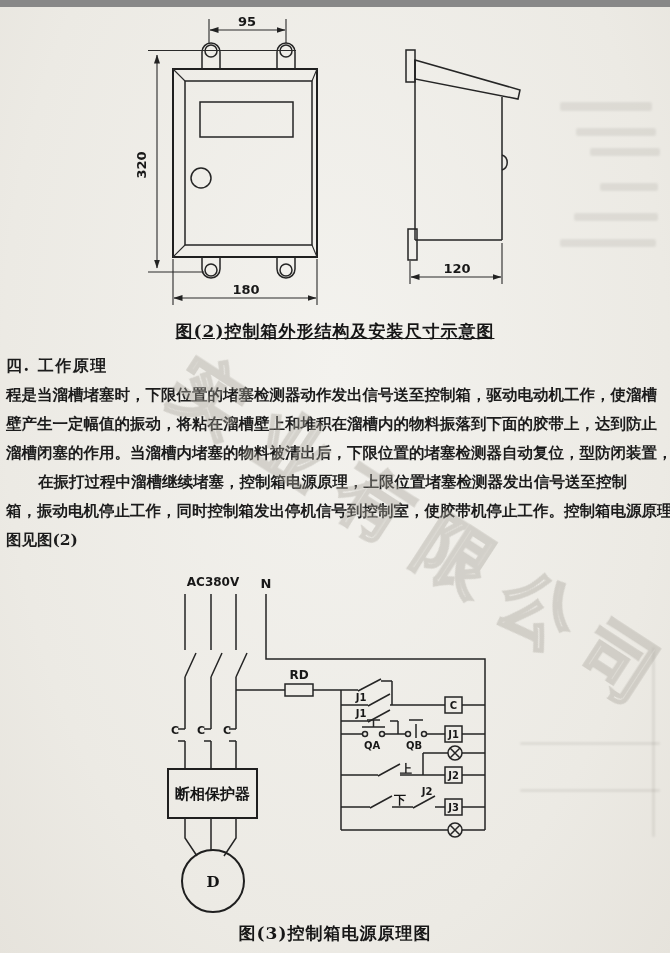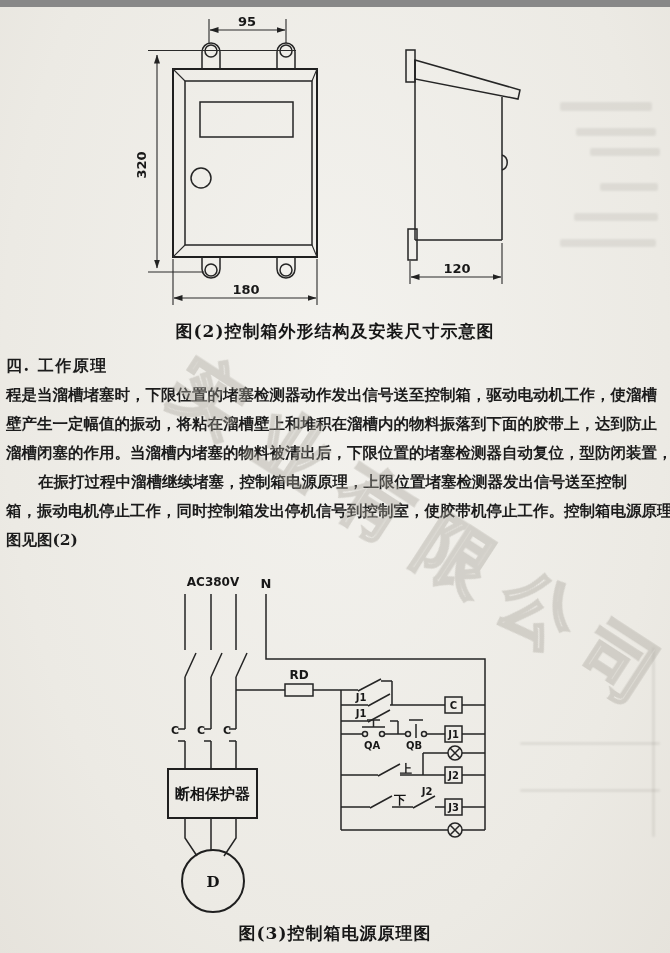--- a/index.html
+++ b/index.html
@@ -14,21 +14,21 @@
   .tlab{fill:#181818;font-family:"DejaVu Sans",sans-serif;font-weight:bold;font-size:11px;}
   .tsm{fill:#181818;font-family:"DejaVu Sans",sans-serif;font-weight:bold;font-size:10px;}
   .tcn{fill:#141414;font-family:"DejaVu Serif",serif;font-weight:bold;}
   .body-text{position:absolute;left:6px;top:344px;width:662px;z-index:3;
              font-size:15.5px;font-weight:600;color:#1c1c1c;}
   .line{height:29px;line-height:29px;white-space:nowrap;}
   .heading{font-size:16px;letter-spacing:1.5px;}
   .indent{padding-left:32px;}
   .caption{position:absolute;left:0;width:670px;text-align:center;z-index:3;
            font-size:17px;font-weight:700;color:#161616;letter-spacing:1px;}
-  .cap1{top:313px;}
+  .cap1{top:313px;text-decoration:underline;}
   .cap2{top:915px;}
   .wm{position:absolute;left:205px;top:328px;z-index:4;pointer-events:none;
       font-size:74px;font-weight:700;letter-spacing:24px;white-space:nowrap;
       color:transparent;-webkit-text-stroke:2.5px #a9a59c;opacity:.40;
       transform:rotate(33deg);transform-origin:0 0;filter:blur(.4px);}
   .bl{position:absolute;background:#6e6a62;opacity:.12;border-radius:2px;
       filter:blur(1px);z-index:1;}
 </style>
 </head>
 <body>

